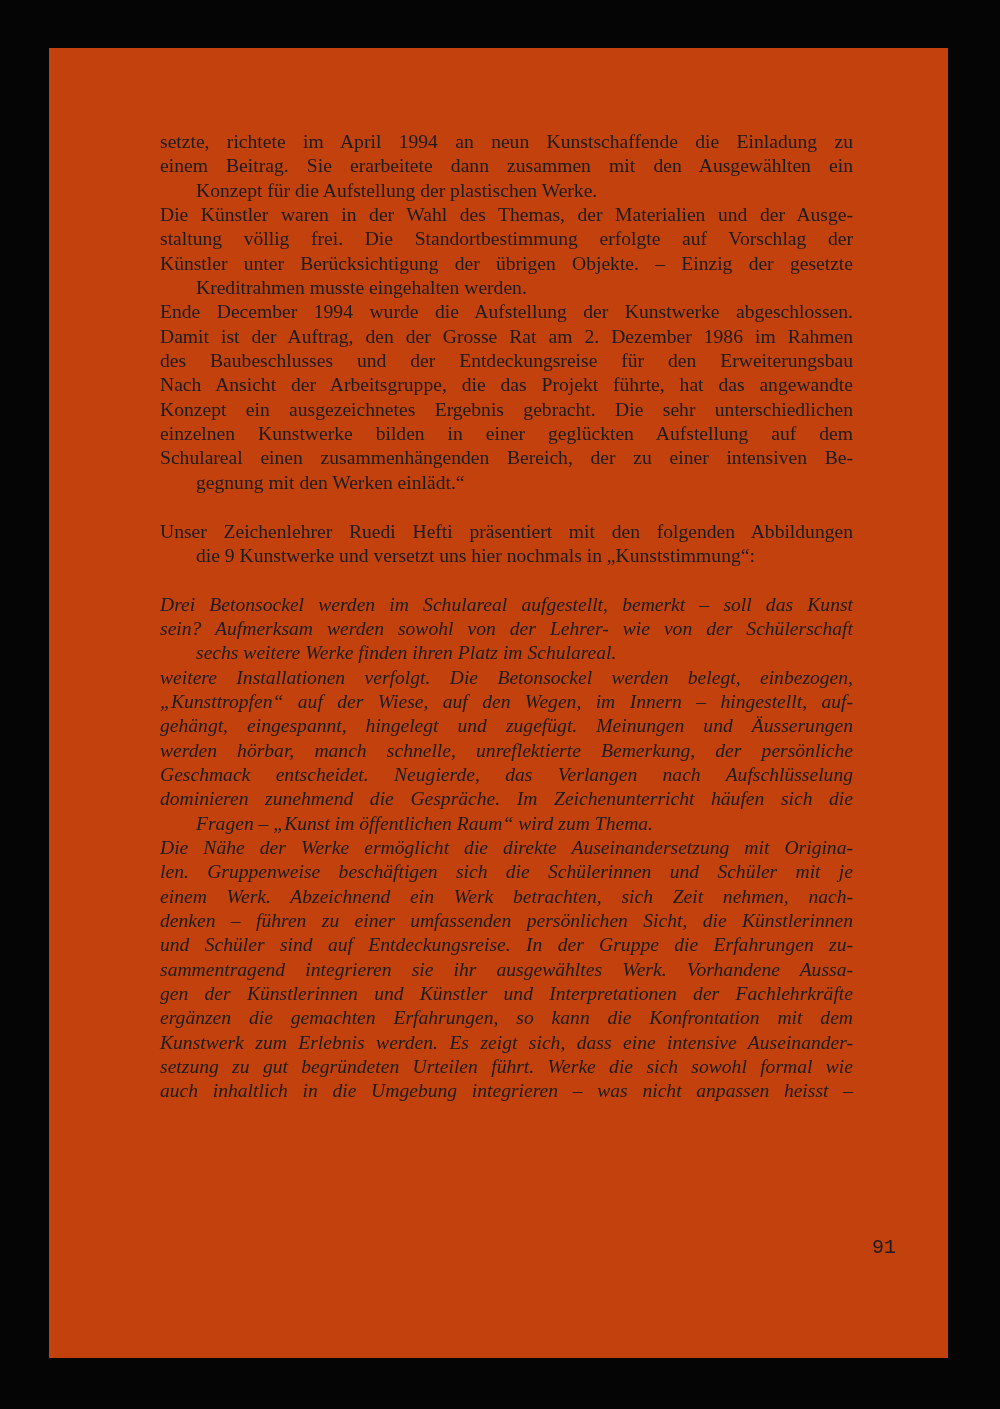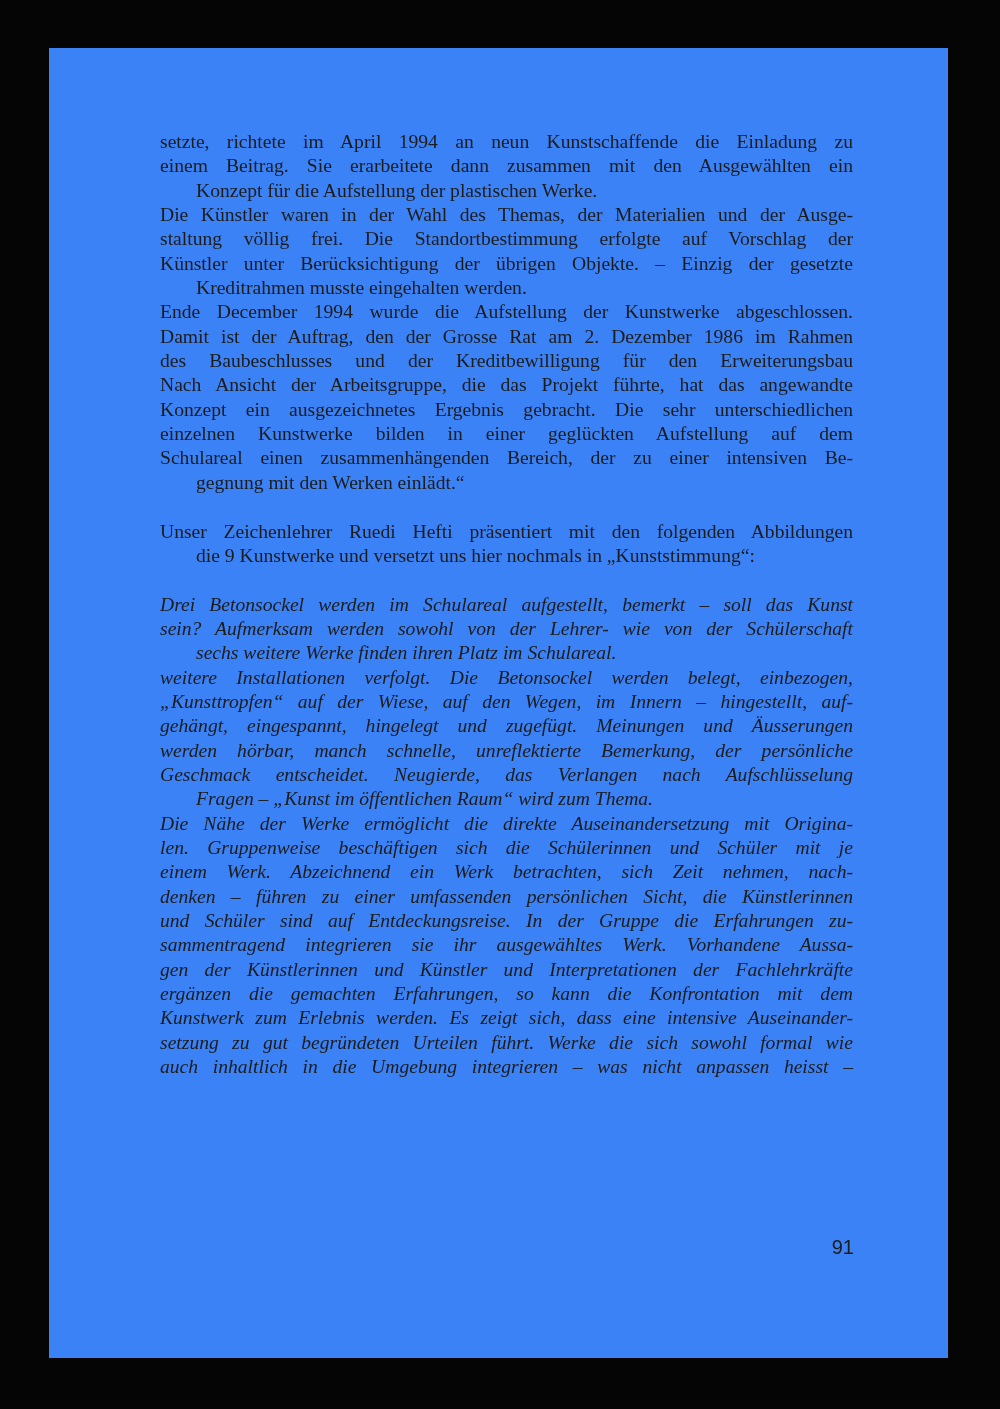--- a/index.html
+++ b/index.html
@@ -13,21 +13,21 @@
     position: relative;
     overflow: hidden;
     background: #050505;
   }
   .page {
     position: absolute;
     left: 49px;
     top: 48px;
     width: 899px;
     height: 1310px;
-    background: #3b82f6;
+    background: #c2410c;
   }
   .text-block {
     position: absolute;
     left: 111px;      
     top: 82px;
     width: 693px;     
     font-family: "Liberation Serif", "DejaVu Serif", serif;
     font-size: 19.6px;
     line-height: 24.35px;
     color: #1c1c1c;
@@ -49,25 +49,25 @@
     margin-left: 36px;
   }
   .gap {
     height: 24.35px;
   }
   .italic {
     font-style: italic;
   }
   .page-number {
     position: absolute;
-    left: 728px;
+    left: 770px;
     top: 1188px;
     width: 77px;
     text-align: right;
-    font-family: Liberation Sans, sans-serif;
+    font-family: Liberation Mono, monospace;
     font-size: 20px;
     color: #1c1c1c;
   }
 </style>
 </head>
 <body>
 
 <div class="page">
   <div class="text-block" id="text-block">
       <p class="">
@@ -77,21 +77,21 @@
       </p>
       <p class="">
         <span class="line">Die Künstler waren in der Wahl des Themas, der Materialien und der Ausge-</span>
         <span class="line">staltung völlig frei. Die Standortbestimmung erfolgte auf Vorschlag der</span>
         <span class="line">Künstler unter Berücksichtigung der übrigen Objekte. – Einzig der gesetzte</span>
         <span class="line last">Kreditrahmen musste eingehalten werden.</span>
       </p>
       <p class="">
         <span class="line">Ende December 1994 wurde die Aufstellung der Kunstwerke abgeschlossen.</span>
         <span class="line">Damit ist der Auftrag, den der Grosse Rat am 2. Dezember 1986 im Rahmen</span>
-        <span class="line">des Baubeschlusses und der Kreditbewilligung für den Erweiterungsbau</span>
+        <span class="line">des Baubeschlusses und der Entdeckungsreise für den Erweiterungsbau</span>
       </p>
       <p class="">
         <span class="line">Nach Ansicht der Arbeitsgruppe, die das Projekt führte, hat das angewandte</span>
         <span class="line">Konzept ein ausgezeichnetes Ergebnis gebracht. Die sehr unterschiedlichen</span>
         <span class="line">einzelnen Kunstwerke bilden in einer geglückten Aufstellung auf dem</span>
         <span class="line">Schulareal einen zusammenhängenden Bereich, der zu einer intensiven Be-</span>
         <span class="line last">gegnung mit den Werken einlädt.“</span>
       </p>
       <div class="gap"></div>
       <p class="">
@@ -103,20 +103,21 @@
         <span class="line">Drei Betonsockel werden im Schulareal aufgestellt, bemerkt – soll das Kunst</span>
         <span class="line">sein? Aufmerksam werden sowohl von der Lehrer- wie von der Schülerschaft</span>
         <span class="line last">sechs weitere Werke finden ihren Platz im Schulareal.</span>
         <span class="line">weitere Installationen verfolgt. Die Betonsockel werden belegt, einbezogen,</span>
       </p>
       <p class="italic">
         <span class="line">„Kunsttropfen“ auf der Wiese, auf den Wegen, im Innern – hingestellt, auf-</span>
         <span class="line">gehängt, eingespannt, hingelegt und zugefügt. Meinungen und Äusserungen</span>
         <span class="line">werden hörbar, manch schnelle, unreflektierte Bemerkung, der persönliche</span>
         <span class="line">Geschmack entscheidet. Neugierde, das Verlangen nach Aufschlüsselung</span>
+        <span class="line">dominieren zunehmend die Gespräche. Im Zeichenunterricht häufen sich die</span>
         <span class="line last">Fragen – „Kunst im öffentlichen Raum“ wird zum Thema.</span>
       </p>
       <p class="italic">
         <span class="line">Die Nähe der Werke ermöglicht die direkte Auseinandersetzung mit Origina-</span>
         <span class="line">len. Gruppenweise beschäftigen sich die Schülerinnen und Schüler mit je</span>
         <span class="line">einem Werk. Abzeichnend ein Werk betrachten, sich Zeit nehmen, nach-</span>
         <span class="line">denken – führen zu einer umfassenden persönlichen Sicht, die Künstlerinnen</span>
         <span class="line">und Schüler sind auf Entdeckungsreise. In der Gruppe die Erfahrungen zu-</span>
         <span class="line">sammentragend integrieren sie ihr ausgewähltes Werk. Vorhandene Aussa-</span>
         <span class="line">gen der Künstlerinnen und Künstler und Interpretationen der Fachlehrkräfte</span>

